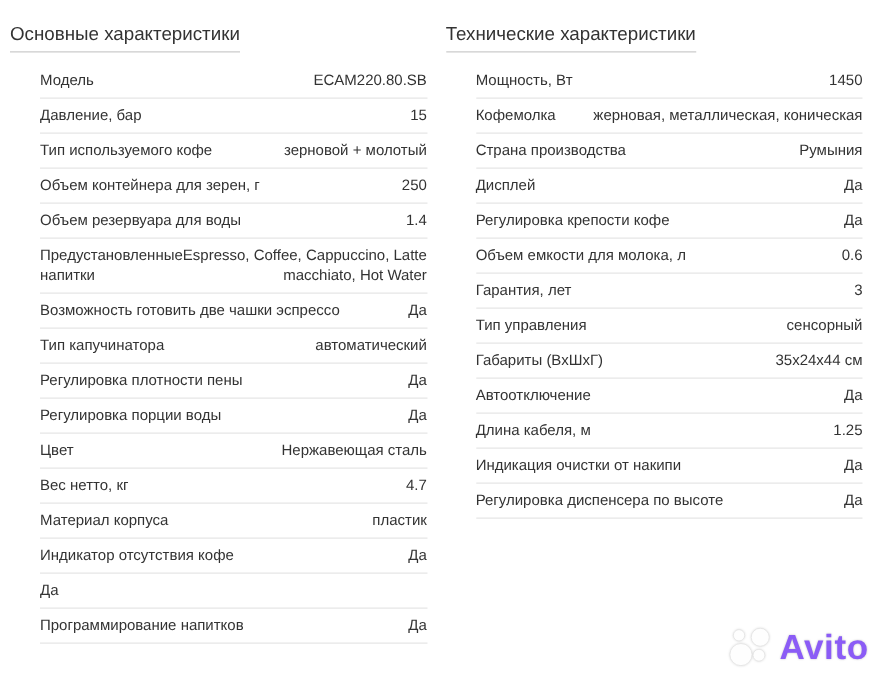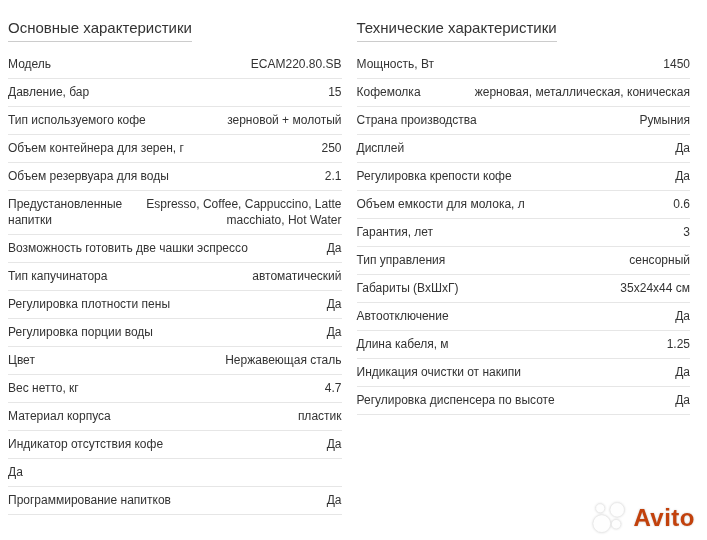--- a/index.html
+++ b/index.html
@@ -38,20 +38,21 @@
   }
   .spec-row{
     display:flex;
     justify-content:space-between;
     align-items:flex-start;
     gap:12px;
     padding:5px 0 6px 0;
     border-bottom:1px solid var(--divider);
     font-size:12px;
     line-height:16px;
+    margin-left:24px;
   }
   .spec-label{
     flex:1 1 auto;
     min-width:0;
     text-align:left;
     color:var(--text);
   }
   .spec-value{
     flex:0 1 auto;
     min-width:0;
@@ -62,24 +63,24 @@
     position:absolute;
     right:12px;
     bottom:4px;
     display:flex;
     align-items:center;
     gap:4px;
     color:#ffffff;
     filter:drop-shadow(0 0 1px rgba(0,0,0,0.14));
   }
   .watermark .wm-text{
-    font-size:24px;
+    font-size:28px;
     font-weight:700;
     letter-spacing:0.5px;
-    color:#c2410c;
+    color:#8b5cf6;
     text-shadow:0 0 2px rgba(0,0,0,0.10);
   }
   .watermark svg{display:block;}
 </style>
 </head>
 <body>
 
 <div class="columns">
   <div class="column">
     <h2 class="section-title">
@@ -101,21 +102,21 @@
     <span class="spec-value">зерновой + молотый</span>
   </div>
 
   <div class="spec-row">
     <span class="spec-label">Объем контейнера для зерен, г</span>
     <span class="spec-value">250</span>
   </div>
 
   <div class="spec-row">
     <span class="spec-label">Объем резервуара для воды</span>
-    <span class="spec-value">2.1</span>
+    <span class="spec-value">1.4</span>
   </div>
 
   <div class="spec-row">
     <span class="spec-label">Предустановленные напитки</span>
     <span class="spec-value">Espresso, Coffee, Cappuccino, Latte macchiato, Hot Water</span>
   </div>
 
   <div class="spec-row">
     <span class="spec-label">Возможность готовить две чашки эспрессо</span>
     <span class="spec-value">Да</span>

